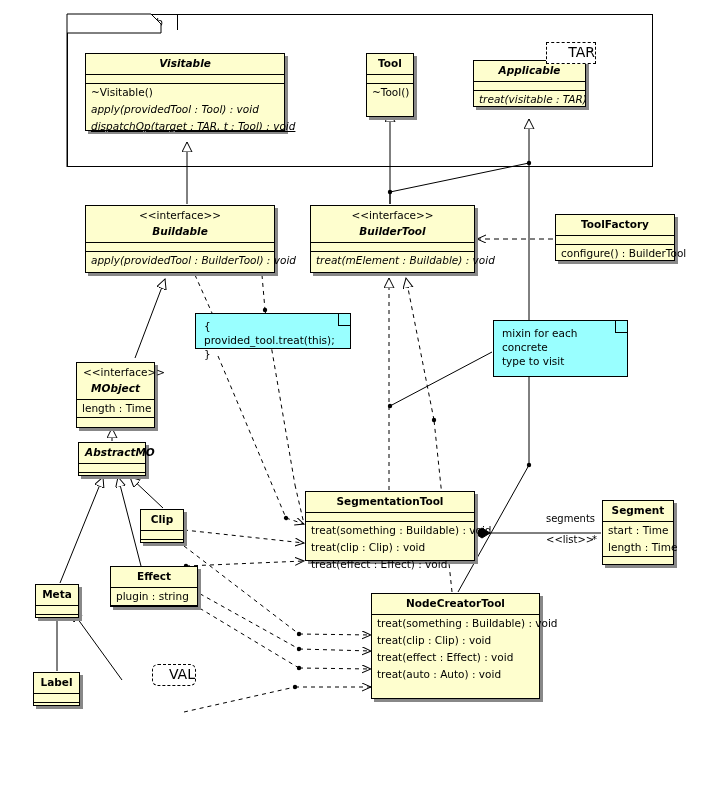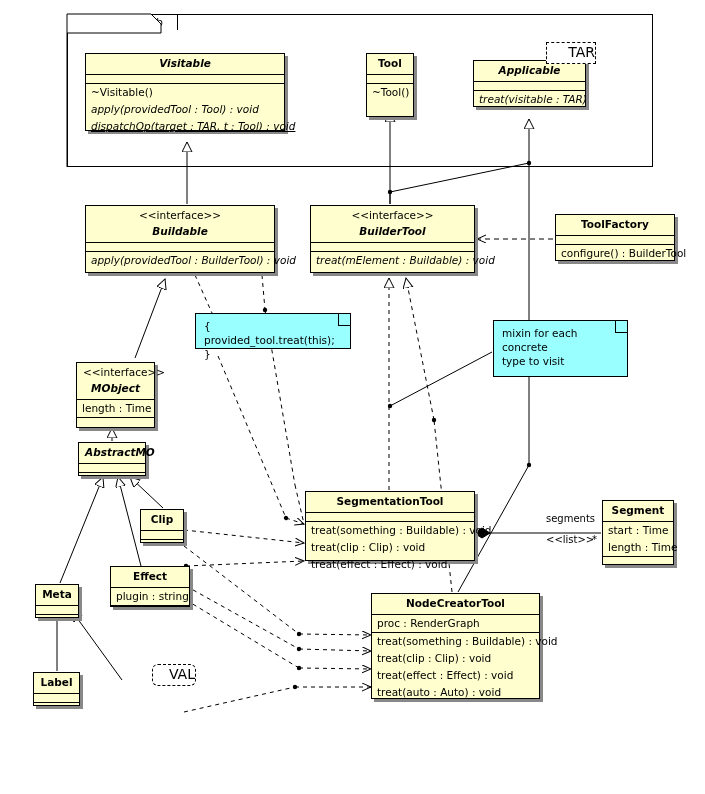--- a/index.html
+++ b/index.html
@@ -186,21 +186,21 @@
     <div class="cmp sep empty"></div>
     <div class="cmp sep empty"></div>
   </div>
 
   <div class="uml-class" style="left:140px;top:509px;width:44px;height:34px;">
     <div class="cmp title">Clip</div>
     <div class="cmp sep empty"></div>
     <div class="cmp sep empty"></div>
   </div>
 
-  <div class="uml-class" style="left:110px;top:566px;width:80px;height:41px;">
+  <div class="uml-class" style="left:110px;top:566px;width:88px;height:41px;">
     <div class="cmp title">Effect</div>
     <div class="cmp sep">plugin : string</div>
     <div class="cmp sep empty"></div>
   </div>
 
   <div class="uml-class" style="left:35px;top:584px;width:44px;height:34px;">
     <div class="cmp title">Meta</div>
     <div class="cmp sep empty"></div>
     <div class="cmp sep empty"></div>
   </div>
@@ -218,21 +218,20 @@
   <div class="uml-class" style="left:305px;top:491px;width:170px;height:70px;">
     <div class="cmp title">SegmentationTool</div>
     <div class="cmp sep empty"></div>
     <div class="cmp sep">treat(something : Buildable) : void</div>
     <div class="cmp">treat(clip : Clip) : void</div>
     <div class="cmp">treat(effect : Effect) : void</div>
   </div>
 
   <div class="uml-class" style="left:371px;top:593px;width:169px;height:106px;">
     <div class="cmp title">NodeCreatorTool</div>
-    <div class="cmp sep">proc : RenderGraph</div>
     <div class="cmp sep">treat(something : Buildable) : void</div>
     <div class="cmp">treat(clip : Clip) : void</div>
     <div class="cmp">treat(effect : Effect) : void</div>
     <div class="cmp">treat(auto : Auto) : void</div>
   </div>
 
   <div class="uml-class" style="left:602px;top:500px;width:72px;height:65px;">
     <div class="cmp title">Segment</div>
     <div class="cmp sep">start : Time</div>
     <div class="cmp">length : Time</div>

